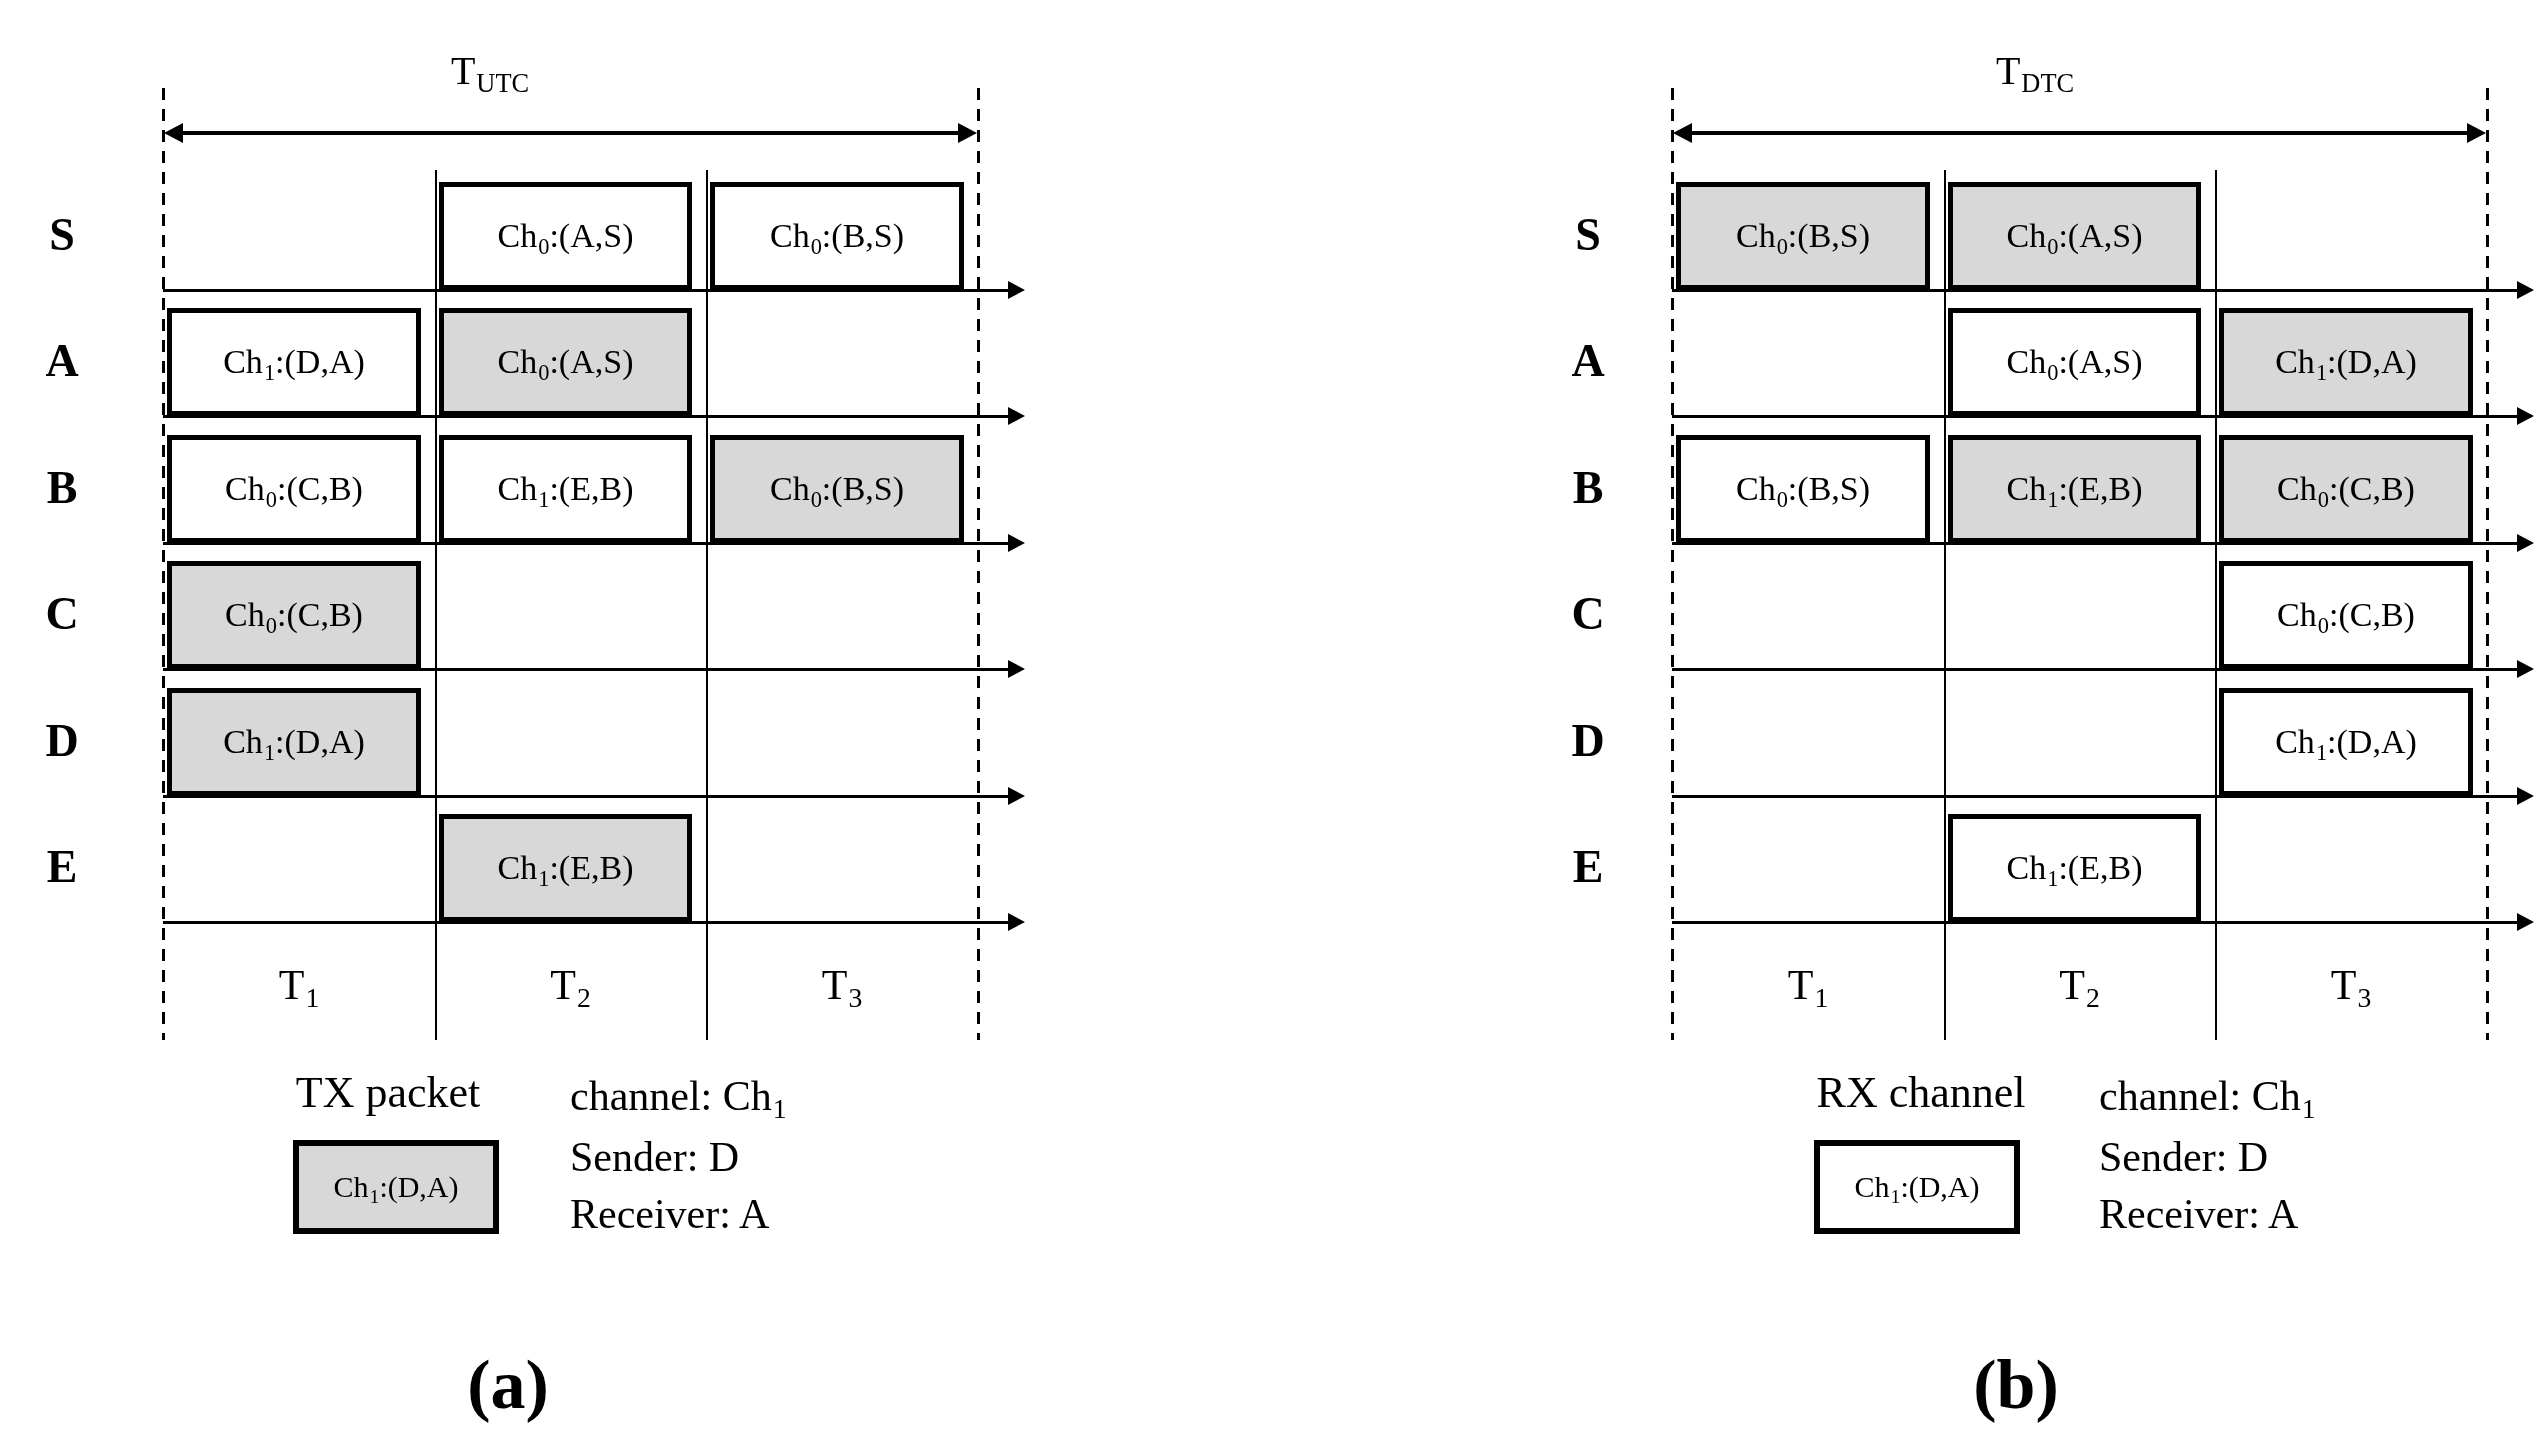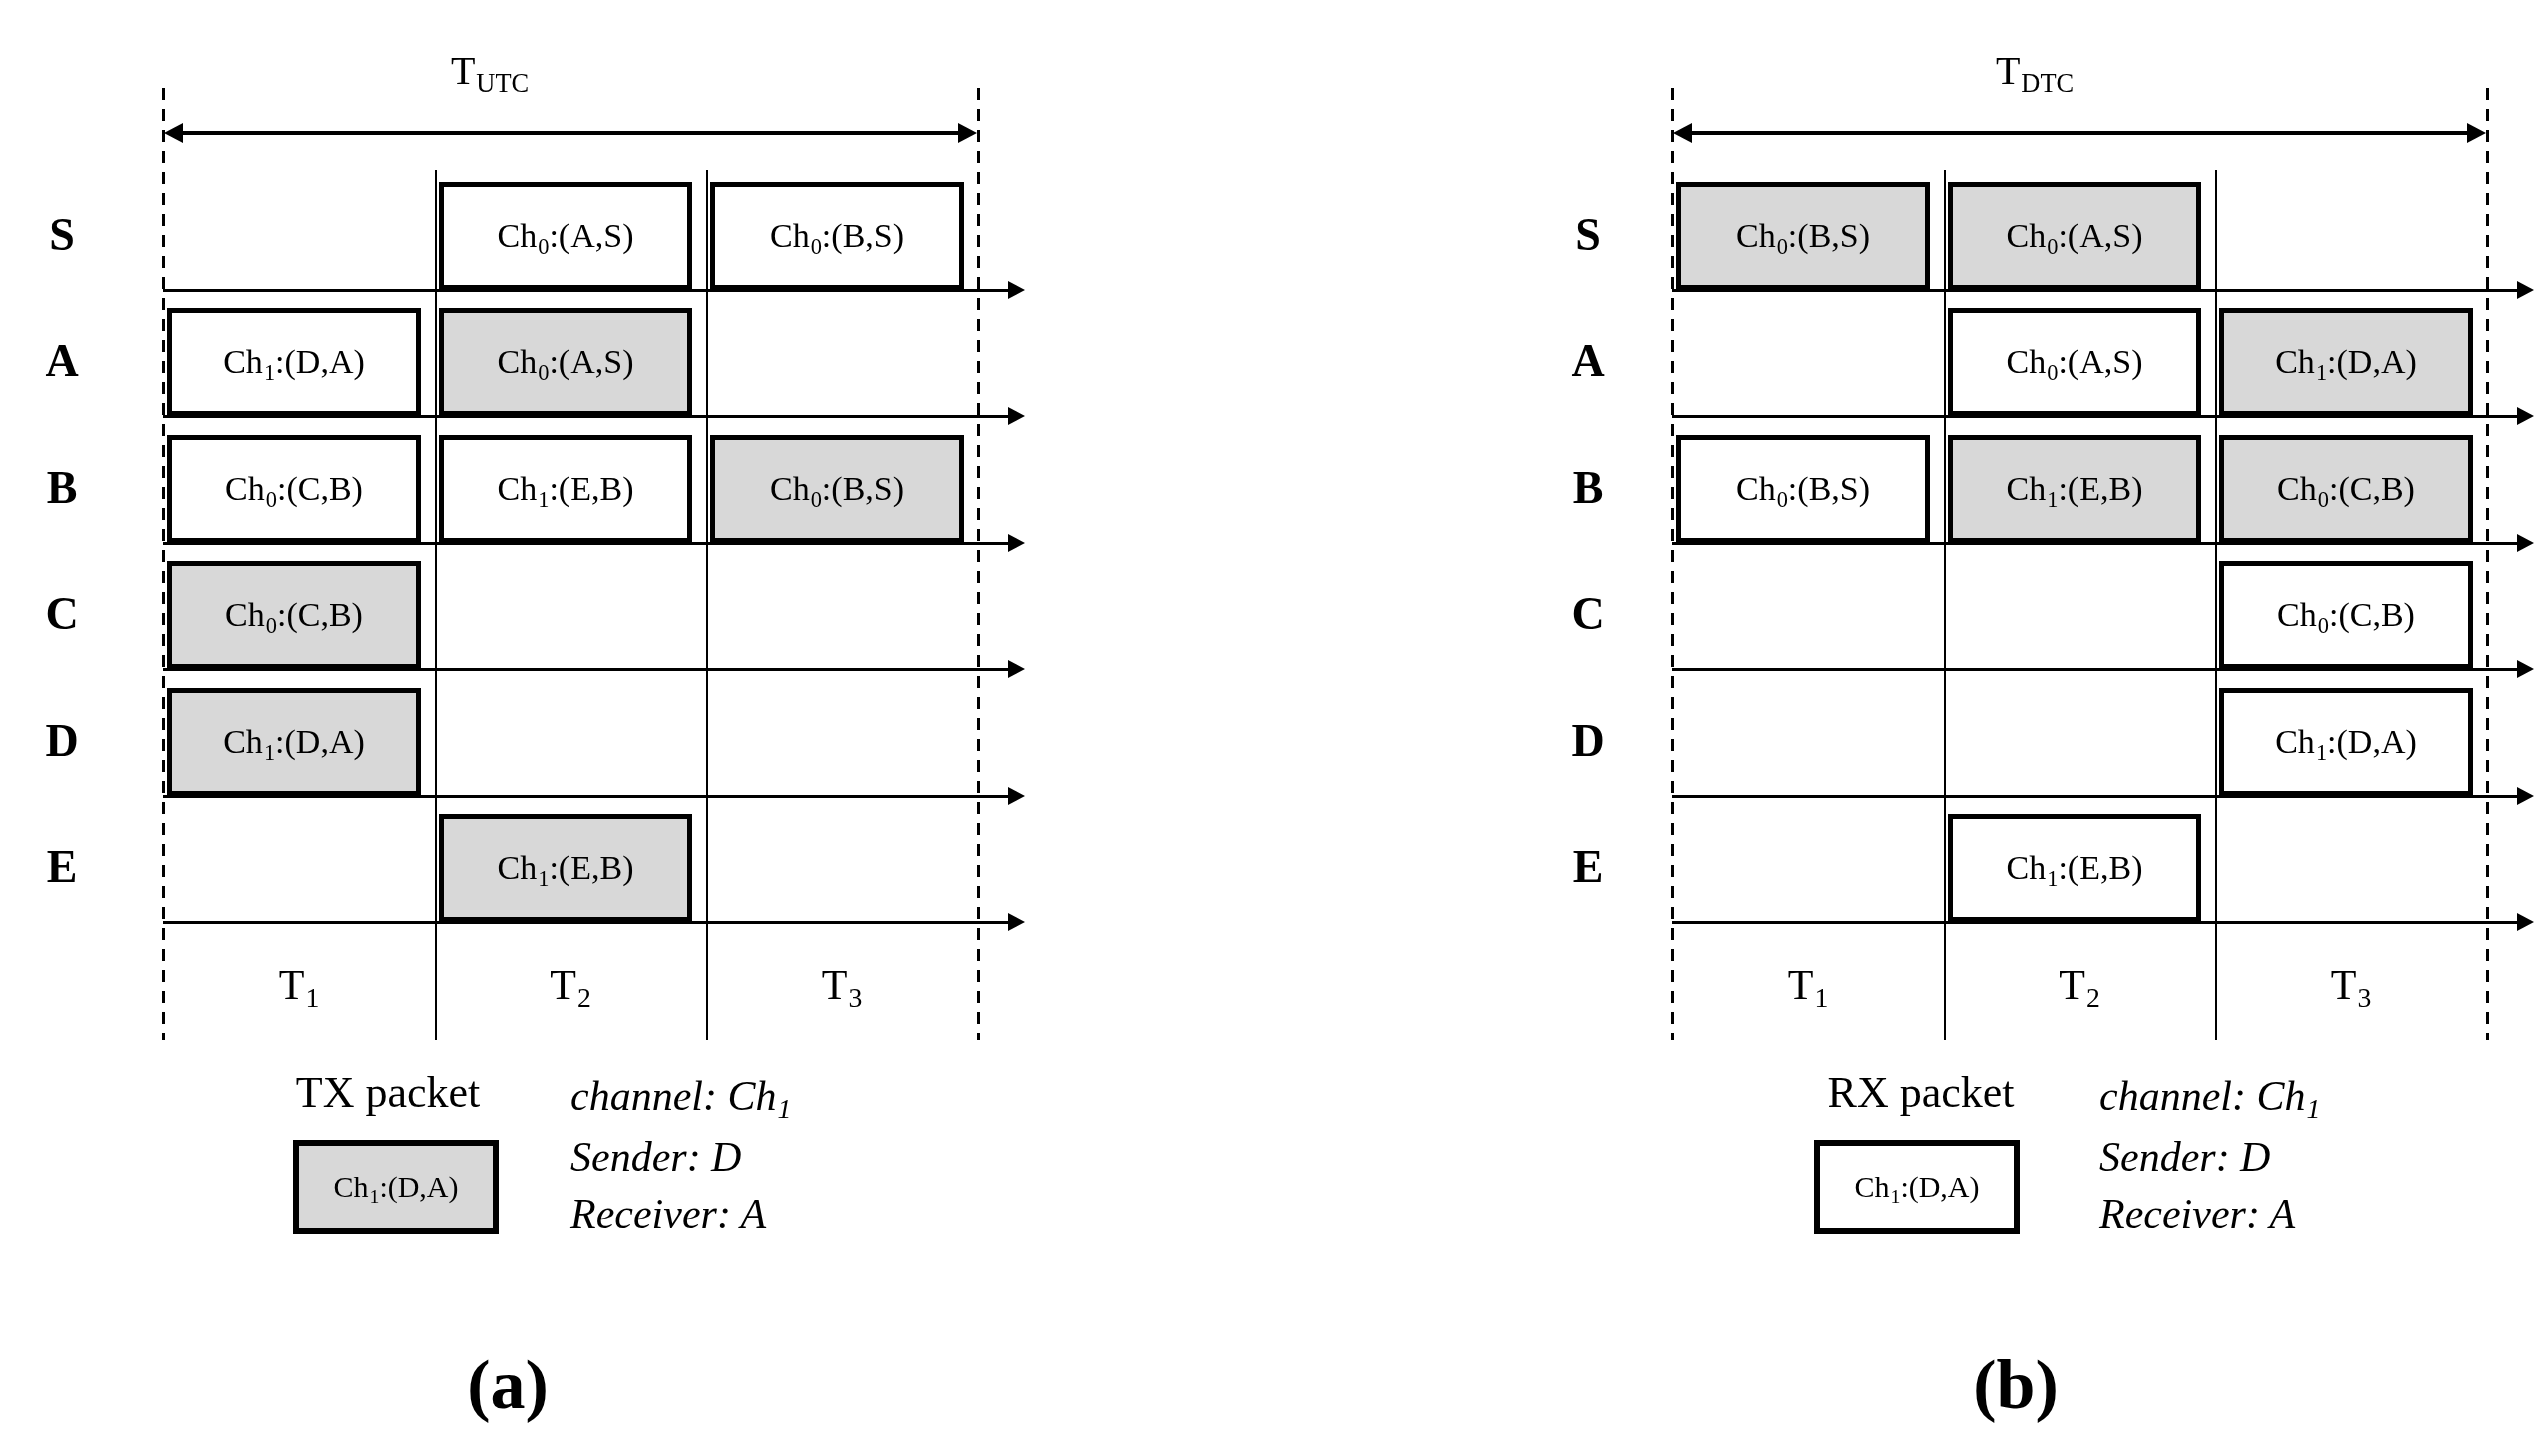--- a/index.html
+++ b/index.html
@@ -19,21 +19,21 @@
     font-size:34px; white-space:nowrap;
   }
   .fill-gray  { background:#d8d8d8; }
   .fill-white { background:#ffffff; }
   .sub { font-size:0.66em; position:relative; top:0.30em; margin-left:1px; }
   .rowlabel   { font-weight:bold; font-size:46px; transform:translate(-50%,-50%); }
   .title      { font-size:40px; transform:translate(-50%,-50%); white-space:nowrap; }
   .slotlabel  { font-size:42px; transform:translate(-50%,-50%); white-space:nowrap; }
   .caption    { font-weight:bold; font-size:70px; transform:translate(-50%,-50%); white-space:nowrap; }
   .legend-kind  { font-size:44px; transform:translate(-50%,-50%); white-space:nowrap; }
-  .legend-lines { font-size:42px; line-height:57px; white-space:nowrap;font-style:italic; }
+  .legend-lines { font-size:42px; line-height:57px; white-space:nowrap; }
   .legend-box {
     border:6px solid #000; box-sizing:border-box;
     display:flex; align-items:center; justify-content:center; font-size:30px; white-space:nowrap;
   }
   .ah-r { width:0; height:0; border-top:9px solid transparent; border-bottom:9px solid transparent; border-left:17px solid #000; }
   .ah-l { width:0; height:0; border-top:9px solid transparent; border-bottom:9px solid transparent; border-right:17px solid #000; }
   .ah-r.big { border-top-width:10px; border-bottom-width:10px; border-left-width:19px; }
   .ah-l.big { border-top-width:10px; border-bottom-width:10px; border-right-width:19px; }
 </style>
 </head>
@@ -162,21 +162,21 @@
     </div>
     <div class="abs packet fill-white" style="left: 2219px; top: 688px; width: 254px; height: 108px;">
       <span><span>Ch</span><span class="sub">1</span><span>:(D,A)</span></span>
     </div>
     <div class="abs packet fill-white" style="left: 1948px; top: 814px; width: 253px; height: 108px;">
       <span><span>Ch</span><span class="sub">1</span><span>:(E,B)</span></span>
     </div>
     <div class="abs slotlabel" style="left: 1808px; top: 985px;"><span>T</span><span class="sub">1</span></div>
     <div class="abs slotlabel" style="left: 2079.5px; top: 985px;"><span>T</span><span class="sub">2</span></div>
     <div class="abs slotlabel" style="left: 2351px; top: 985px;"><span>T</span><span class="sub">3</span></div>
-    <div class="abs legend-kind" style="left: 1921px; top: 1092px;"><span>RX packet</span></div>
+    <div class="abs legend-kind" style="left: 1921px; top: 1092px;"><span>RX channel</span></div>
     <div class="abs legend-box fill-white" style="left: 1814px; top: 1140px; width: 206px; height: 94px;">
       <span><span>Ch</span><span class="sub">1</span><span>:(D,A)</span></span>
     </div>
     <div class="abs legend-lines" style="left: 2099px; top: 1068px;">
       <div><span>channel: Ch</span><span class="sub">1</span></div>
       <div><span>Sender: D</span></div>
       <div><span>Receiver: A</span></div>
     </div>
   </div>
 

